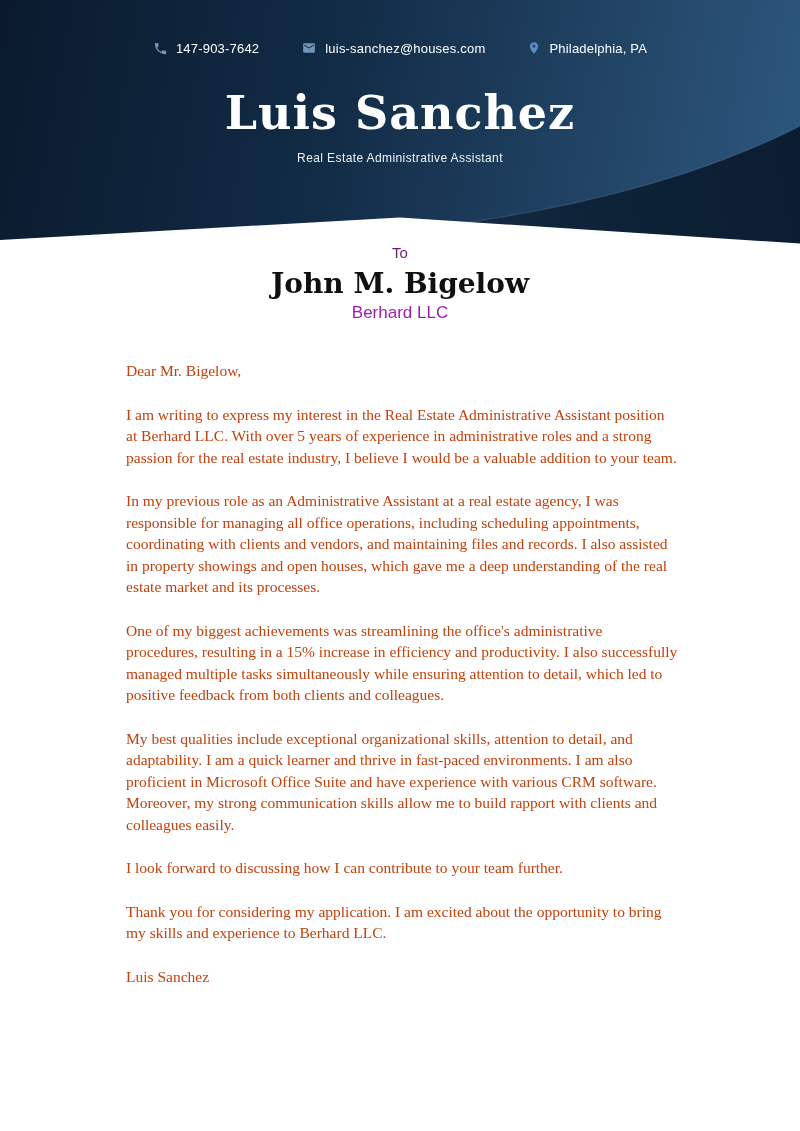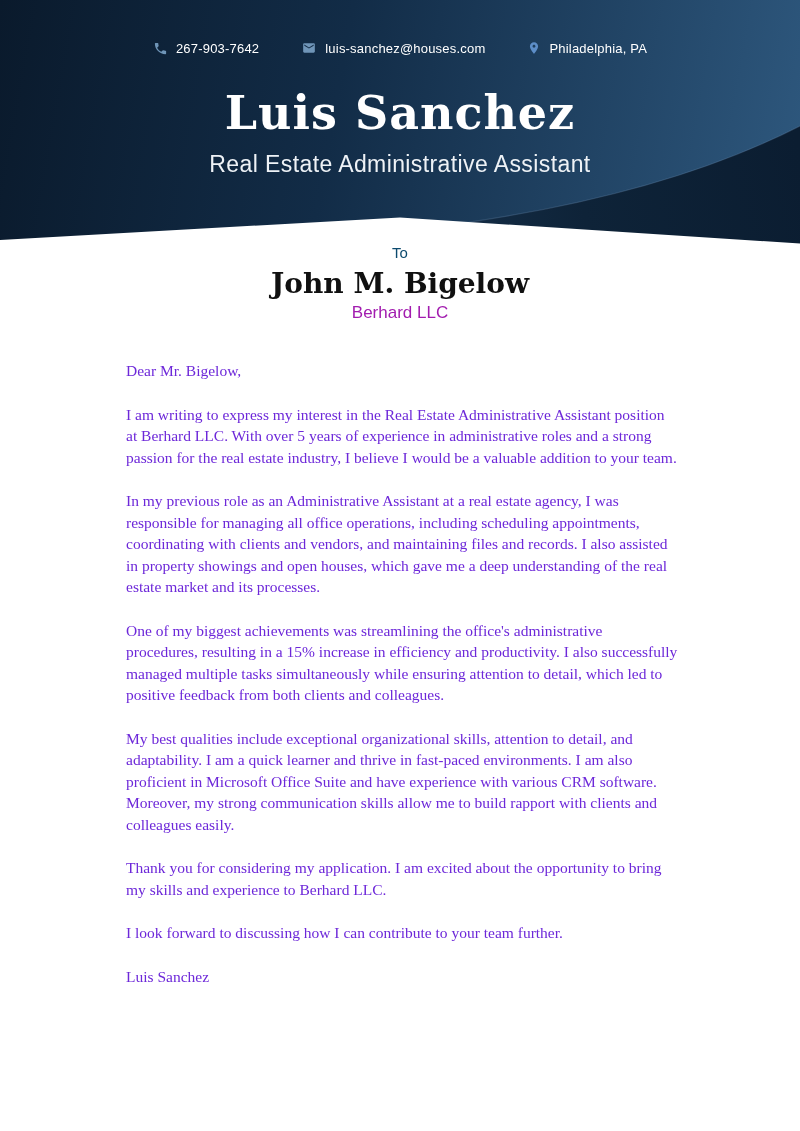--- a/index.html
+++ b/index.html
@@ -57,33 +57,33 @@
     margin-top: 32px;
     font-family: "DejaVu Serif", serif;
     font-weight: 700;
     font-size: 46px;
     line-height: 50px;
     letter-spacing: 1px;
     color: #ffffff;
   }
   .candidate-title {
     margin-top: 13px;
-    font-size: 23px;
+    font-size: 12px;
     letter-spacing: .4px;
     color: #eef2f6;
   }
 
   
   .recipient {
     text-align: center;
     margin-top: -2px;
   }
   .recipient-label {
     font-size: 15px;
-    color: #0c4a6e;
+    color: #701a75;
     line-height: 20px;
   }
   .recipient-name {
     margin-top: 7px;
     font-family: "DejaVu Serif", serif;
     font-weight: 700;
     font-size: 28px;
     line-height: 28px;
     color: #101010;
   }
@@ -94,21 +94,21 @@
     color: #a21caf;
   }
 
   
   .letter {
     width: 552px;
     margin: 36px 122px 0 126px;
     font-family: "Liberation Serif", "DejaVu Serif", serif;
     font-size: 15.5px;
     line-height: 21.5px;
-    color: #6d28d9;
+    color: #c2410c;
   }
   .letter p {
     margin: 0 0 22px 0;
   }
 </style>
 </head>
 <body>
 
 <div class="page">
 
@@ -131,21 +131,21 @@
 
     <div class="header-content">
 
       <div class="contact-bar">
         <div class="contact-item">
           <span>
             <svg width="15" height="15" viewBox="0 0 24 24" fill="#6f95b8">
               <path d="M6.62 10.79c1.44 2.83 3.76 5.14 6.59 6.59l2.2-2.2c.27-.27.67-.36 1.02-.24 1.12.37 2.33.57 3.57.57.55 0 1 .45 1 1V20c0 .55-.45 1-1 1C10.61 21 3 13.39 3 4c0-.55.45-1 1-1h3.5c.55 0 1 .45 1 1 0 1.25.2 2.45.57 3.57.11.35.03.74-.25 1.02l-2.2 2.2z"></path>
             </svg>
           </span>
-          <span>267-903-7642</span>
+          <span>147-903-7642</span>
         </div>
         <div class="contact-item">
           <span>
             <svg width="16" height="14" viewBox="0 0 24 24" fill="#6f95b8">
               <path d="M20 4H4c-1.1 0-1.99.9-1.99 2L2 18c0 1.1.9 2 2 2h16c1.1 0 2-.9 2-2V6c0-1.1-.9-2-2-2zm0 4l-8 5-8-5V6l8 5 8-5v2z"></path>
             </svg>
           </span>
           <span>luis-sanchez@houses.com</span>
         </div>
         <div class="contact-item">
@@ -168,18 +168,18 @@
     <div class="recipient-name">John M. Bigelow</div>
     <div class="recipient-company">Berhard LLC</div>
   </div>
 
   <div class="letter">
     <p>Dear Mr. Bigelow,</p>
     <p>I am writing to express my interest in the Real Estate Administrative Assistant position at Berhard LLC. With over 5 years of experience in administrative roles and a strong passion for the real estate industry, I believe I would be a valuable addition to your team.</p>
     <p>In my previous role as an Administrative Assistant at a real estate agency, I was responsible for managing all office operations, including scheduling appointments, coordinating with clients and vendors, and maintaining files and records. I also assisted in property showings and open houses, which gave me a deep understanding of the real estate market and its processes.</p>
     <p>One of my biggest achievements was streamlining the office's administrative procedures, resulting in a 15% increase in efficiency and productivity. I also successfully managed multiple tasks simultaneously while ensuring attention to detail, which led to positive feedback from both clients and colleagues.</p>
     <p>My best qualities include exceptional organizational skills, attention to detail, and adaptability. I am a quick learner and thrive in fast-paced environments. I am also proficient in Microsoft Office Suite and have experience with various CRM software. Moreover, my strong communication skills allow me to build rapport with clients and colleagues easily.</p>
+    <p>I look forward to discussing how I can contribute to your team further.</p>
     <p>Thank you for considering my application. I am excited about the opportunity to bring my skills and experience to Berhard LLC.</p>
-    <p>I look forward to discussing how I can contribute to your team further.</p>
     <p>Luis Sanchez</p>
   </div>
 
 </div>
 
 </body></html>

